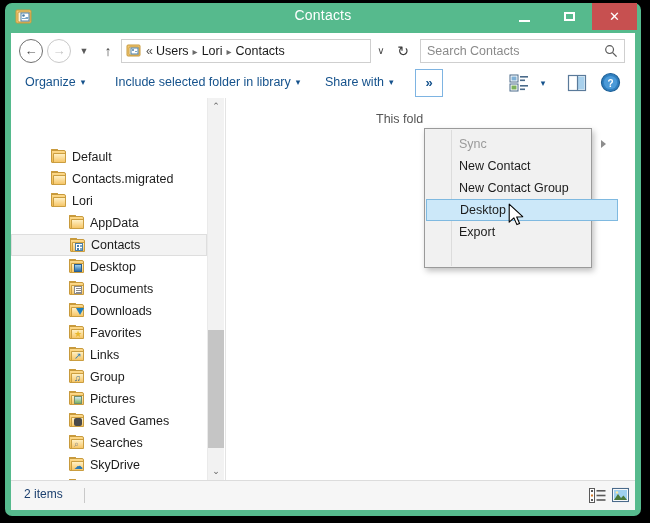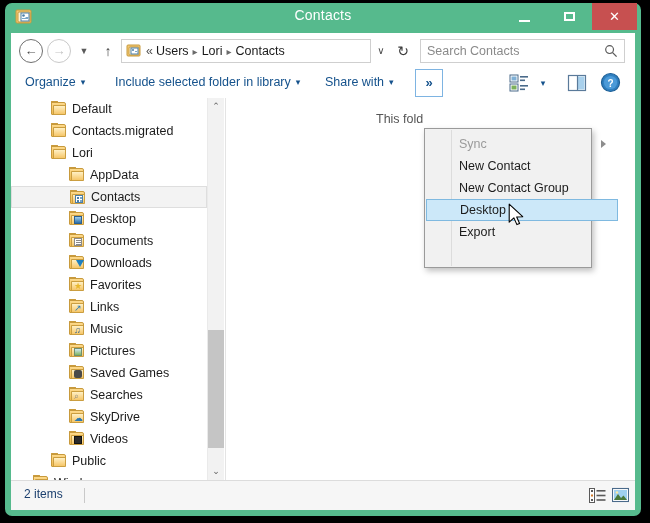--- a/index.html
+++ b/index.html
@@ -209,20 +209,21 @@
     overflow: hidden;
   }
   .treerow {
     position: absolute; left: 0;
     width: 196px; height: 22px;
     line-height: 22px;
     font-size: 12.5px; color: #1b1b1b;
     white-space: nowrap;
     box-sizing: border-box;
     cursor: default;
+    margin-top: 48px;
   }
   .treerow.selected {
     background: #f3f3f3;
     border: 1px solid #dedede;
     line-height: 20px;
   }
   .tf-icon {
     position: absolute; top: 3px;
     width: 16px; height: 15px;
   }
@@ -592,21 +593,21 @@
             </span>
             <span class="tf-label" style="left: 79px;">Links</span>
           </div>
           <div class="treerow" style="top: 220px;">
             <span class="tf-icon" style="left: 58px;">
               <span class="fold-tab"></span>
               <span class="fold-back"></span>
               <span class="fold-front"></span>
               <span class="fold-ov ov-music">♫</span>
             </span>
-            <span class="tf-label" style="left: 79px;">Music</span>
+            <span class="tf-label" style="left: 79px;">Group</span>
           </div>
           <div class="treerow" style="top: 242px;">
             <span class="tf-icon" style="left: 58px;">
               <span class="fold-tab"></span>
               <span class="fold-back"></span>
               <span class="fold-front"></span>
               <span class="fold-ov ov-pics"></span>
             </span>
             <span class="tf-label" style="left: 79px;">Pictures</span>
           </div>

